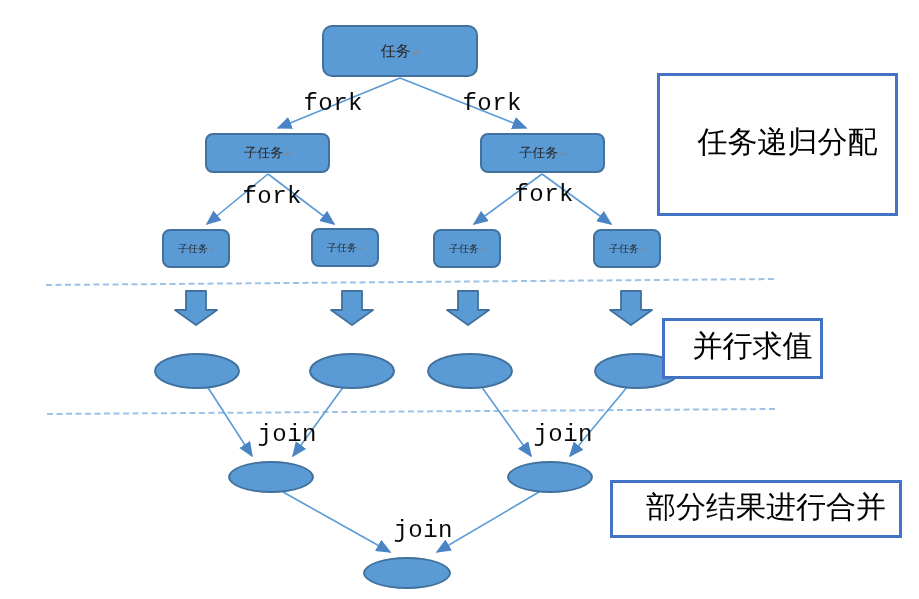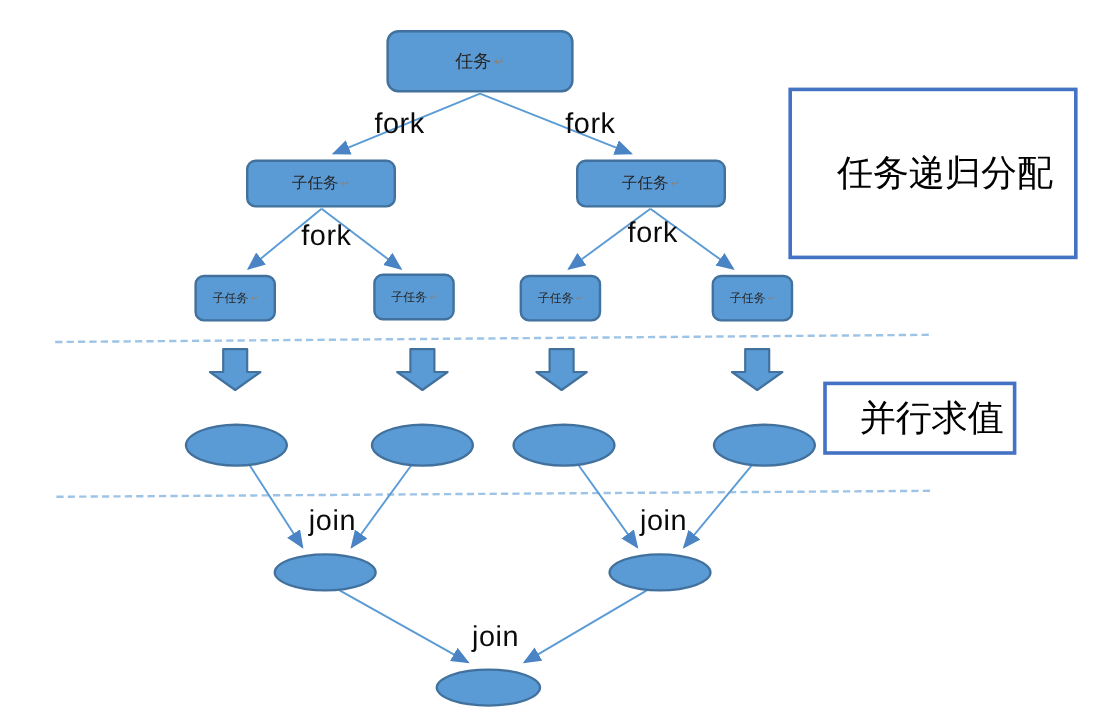--- a/index.html
+++ b/index.html
@@ -1,38 +1,38 @@
 <!DOCTYPE html>
 <html><head>
 <meta charset="utf-8">
 <style>
   html,body{margin:0;padding:0;background:#ffffff;}
   .stage{
     position:relative;width:919px;height:599px;background:#ffffff;overflow:hidden;
-    font-family:Liberation Sans, sans-serif;
+    font-family:Liberation Mono, monospace;
   }
   .wires{position:absolute;left:0;top:0;width:919px;height:599px;}
   .node{
     position:absolute;display:flex;align-items:center;justify-content:center;
     background:#5B9BD5;border:2px solid #41719C;box-sizing:border-box;
     color:#262626;
   }
   .node.root{border-radius:10px;font-size:15px;}
   .node.sub{border-radius:8px;font-size:13px;}
   .node.leaf{border-radius:8px;font-size:10px;}
   .ret{color:#8d8376;margin-left:2px;}
   .root .ret{font-size:11px;}
   .sub .ret{font-size:9px;}
   .leaf .ret{font-size:7px;}
   .oval{
     position:absolute;background:#5B9BD5;border:2px solid #41719C;
     border-radius:50%;box-sizing:border-box;
   }
   .flabel{
-    position:absolute;color:#0a0a0a;font-size:24px;text-align:center;
+    position:absolute;color:#0a0a0a;font-size:24px;text-align:right;
     letter-spacing:0.5px;
   }
   .ann{
     position:absolute;border:3px solid #4472C4;background:#ffffff;box-sizing:border-box;
     display:flex;flex-direction:column;align-items:center;justify-content:center;
     color:#000;font-size:30px;line-height:43px;white-space:nowrap;padding-left:20px;
   }
   .watermark{
     position:absolute;left:655px;top:568px;width:250px;text-align:right;
     color:#d8d8d8;font-size:14px;
@@ -123,18 +123,21 @@
   <div class="oval" style="left:594px;top:353px;width:86px;height:36px;"></div>
 
   <div class="oval" style="left:228px;top:461px;width:86px;height:32px;"></div>
   <div class="oval" style="left:507px;top:461px;width:86px;height:32px;"></div>
 
   <div class="oval" style="left:363px;top:557px;width:88px;height:32px;"></div>
 
   <div class="ann" style="left:657px;top:73px;width:241px;height:143px;">
     <div>任务递归分配</div>
   </div>
-  <div class="ann" style="left:686px;top:318px;width:161px;height:61px;">
+  <div class="ann" style="left:662px;top:318px;width:161px;height:61px;">
     <div>并行求值</div>
+  </div>
+  <div class="ann" style="left:610px;top:480px;width:292px;height:58px;">
+    <div>部分结果进行合并</div>
   </div>
 
 
 </div>
 
 </body></html>

